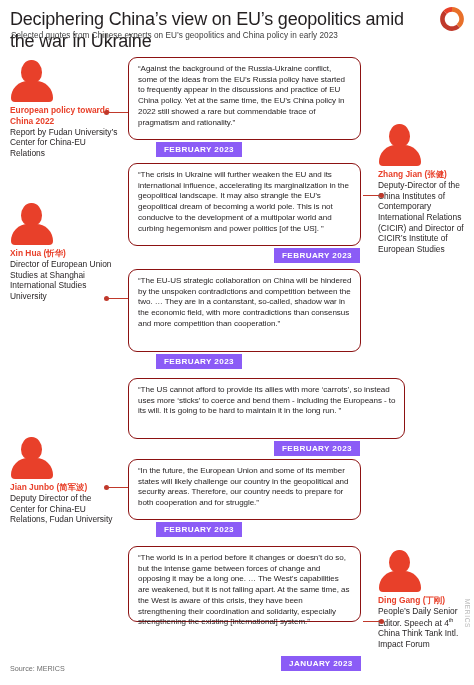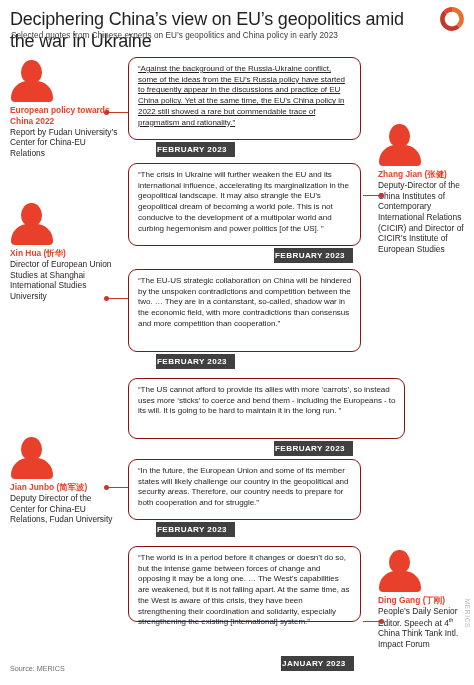--- a/index.html
+++ b/index.html
@@ -63,26 +63,26 @@
   .quote-text {
     font-size: 8.05px;
     line-height: 1.335;
     color: #231f20;
     letter-spacing: -0.06px;
     text-align: left;
     white-space: pre-line;
   }
   .datebadge {
     position: absolute;
-    background: #404040;
+    background: #8b5cf6;
     color: #ffffff;
     font-size: 8.1px;
     font-weight: bold;
     letter-spacing: 0.4px;
-    padding: 3px 8px 3px 1px;
+    padding: 3px 8px 3px 8px;
     box-sizing: border-box;
     white-space: nowrap;
   }
 
   
   .conn-line {
     position: absolute;
     background: #c0392b;
     height: 1.4px;
   }
@@ -227,21 +227,21 @@
 
   <div class="conn-line" style="left:363px; top:410px; width:19px;"></div>
   <div class="conn-dot" style="left:379px; top:408px;"></div>
 
   <div class="conn-line" style="left:107px; top:487px; width:22px;"></div>
   <div class="conn-dot" style="left:104px; top:485px;"></div>
 
   <div class="conn-line" style="left:363px; top:621px; width:19px;"></div>
   <div class="conn-dot" style="left:379px; top:619px;"></div>
 
-  <div class="quote" style="left:128px; top:57px; width:233px; height:83px;text-decoration:underline;">
+  <div class="quote" style="left:128px; top:57px; width:233px; height:83px;">
     <div class="quote-text">“Against the background of the Russia-Ukraine conflict, some of the ideas from the EU’s Russia policy have started to frequently appear in the discussions and practice of EU China policy. Yet at the same time, the EU’s China policy in 2022 still showed a rare but commendable trace of pragmatism and rationality.”</div>
   </div>
   <div class="datebadge" style="left:156px; top:142px;">FEBRUARY 2023</div>
 
   <div class="quote" style="left:128px; top:163px; width:233px; height:83px;">
     <div class="quote-text">“The crisis in Ukraine will further weaken the EU and its international influence, accelerating its marginalization in the geopolitical landscape. It may also strangle the EU’s geopolitical dream of becoming a world pole. This is not conducive to the development of a multipolar world and curbing hegemonism and power politics [of the US]. ”</div>
   </div>
   <div class="datebadge" style="left:274px; top:248px;">FEBRUARY 2023</div>
 
   <div class="quote" style="left:128px; top:269px; width:233px; height:83px;">

